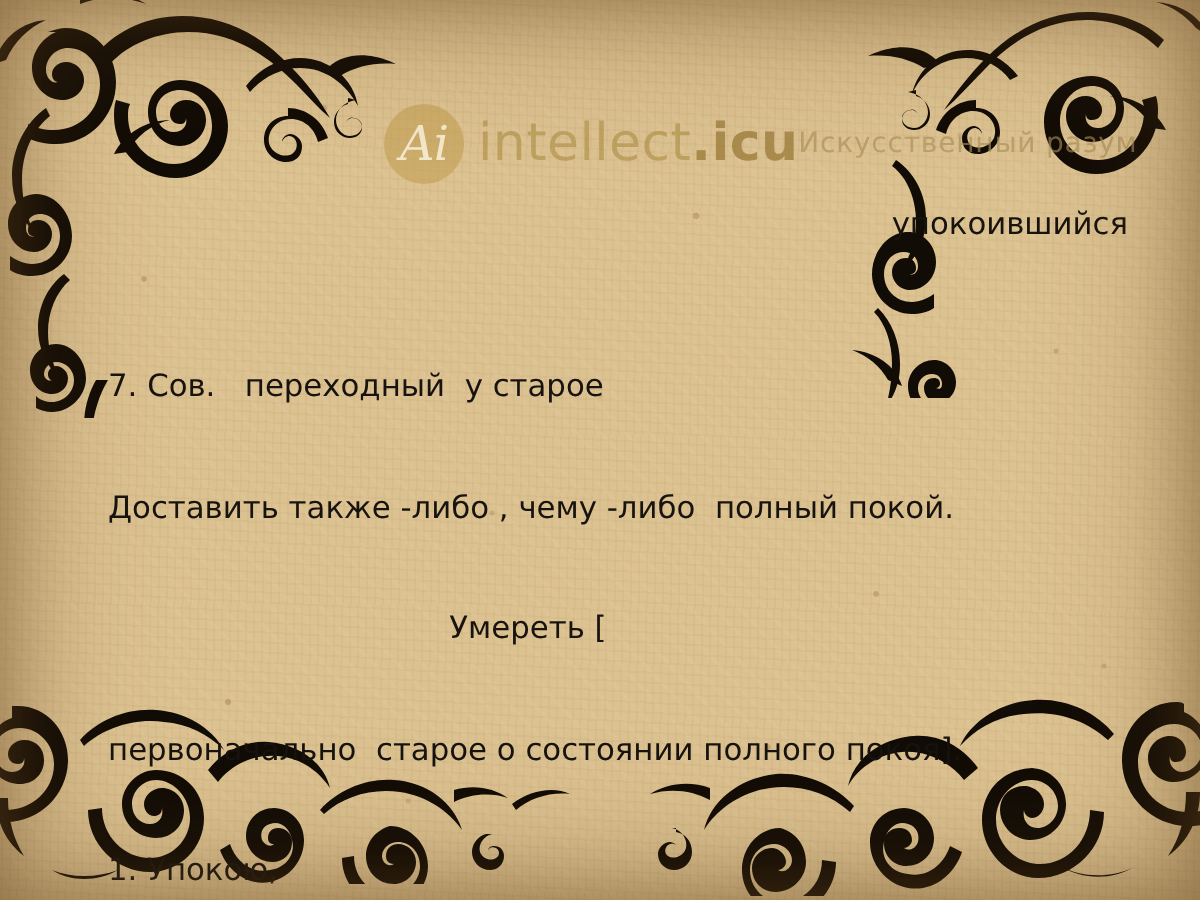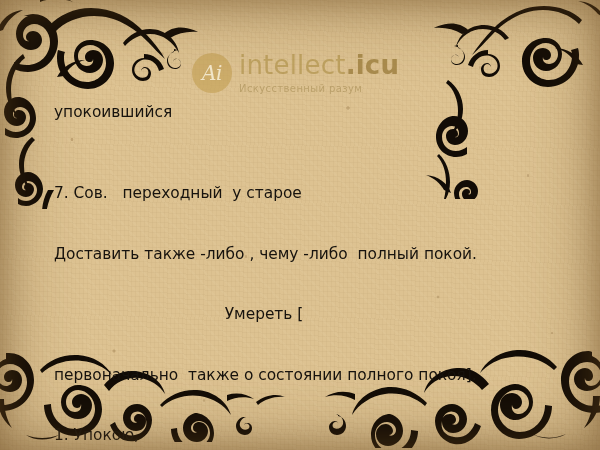--- a/index.html
+++ b/index.html
@@ -80,37 +80,37 @@
     height: 40px;
     border-radius: 50%;
     background: rgba(196,160,84,0.78);
     display: flex;
     align-items: center;
     justify-content: center;
     flex: 0 0 auto;
   }
   .wm-badge span {
     font-family: "DejaVu Serif", "Liberation Serif", serif;
-    font-size: 20px;
+    font-size: 24px;
     font-style: italic;
     color: rgba(252,246,226,0.92);
     line-height: 1;
     letter-spacing: -0.5px;
   }
-  .wm-text { display: flex; flex-direction: column; line-height: 1; }
+  .wm-text { display: flex; flex-direction: row; line-height: 1; }
   .wm-title {
     font-size: 26px;
     letter-spacing: 0.2px;
     color: rgba(176,146,72,0.80);
     font-weight: 400;
   }
   .wm-title b { color: rgba(150,120,52,0.88); font-weight: 700; }
   .wm-sub {
     margin-top: 6px;
-    font-size: 10px;
+    font-size: 14px;
     letter-spacing: 0.4px;
     color: rgba(168,142,86,0.78);
   }
 
   
   .orn { position: absolute; pointer-events: none; }
   .orn svg { display: block; }
   .orn-tl { left: -6px;  top: -6px;  }
   .orn-tr { right: -6px; top: -6px;  }
   .orn-bl { left: -10px; bottom: 8px; }
@@ -120,21 +120,21 @@
   .entry {
     position: absolute;
     left: 54px;
     top: 62px;
     width: 510px;
     color: #17130e;
     font-size: 15.4px;
     line-height: 20.2px;
     white-space: pre-wrap;
   }
-  .headword { display: block; margin-bottom: 20px; }
+  .headword { display: block; margin-bottom: 20px; text-align: right; }
   .ln { display: block; }
   .indent-right { text-align: center; padding-right: 90px; }
   .indent-right2 { text-align: left; padding-right: 162px; }
 </style>
 </head>
 <body>
 
 <div id="page">
 
   <div class="parchment"></div>
@@ -228,21 +228,21 @@
       <div class="wm-title"><span>intellect</span><b>.icu</b></div>
       <div class="wm-sub">Искусственный  разум</div>
     </div>
   </div>
 
   <div class="entry">
     <span class="headword">упокоившийся</span>
     <span class="ln">7. Сов.   переходный  у старое</span>
     <span class="ln">Доставить также -либо , чему -либо  полный покой.</span>
     <span class="ln indent-right">Умереть [</span>
-    <span class="ln">первоначально  также о состоянии полного покоя].</span>
+    <span class="ln">первоначально  старое о состоянии полного покоя].</span>
     <span class="ln indent-right2">1. Упокою,</span>
     
     
     
     
     
     
     
     
     

